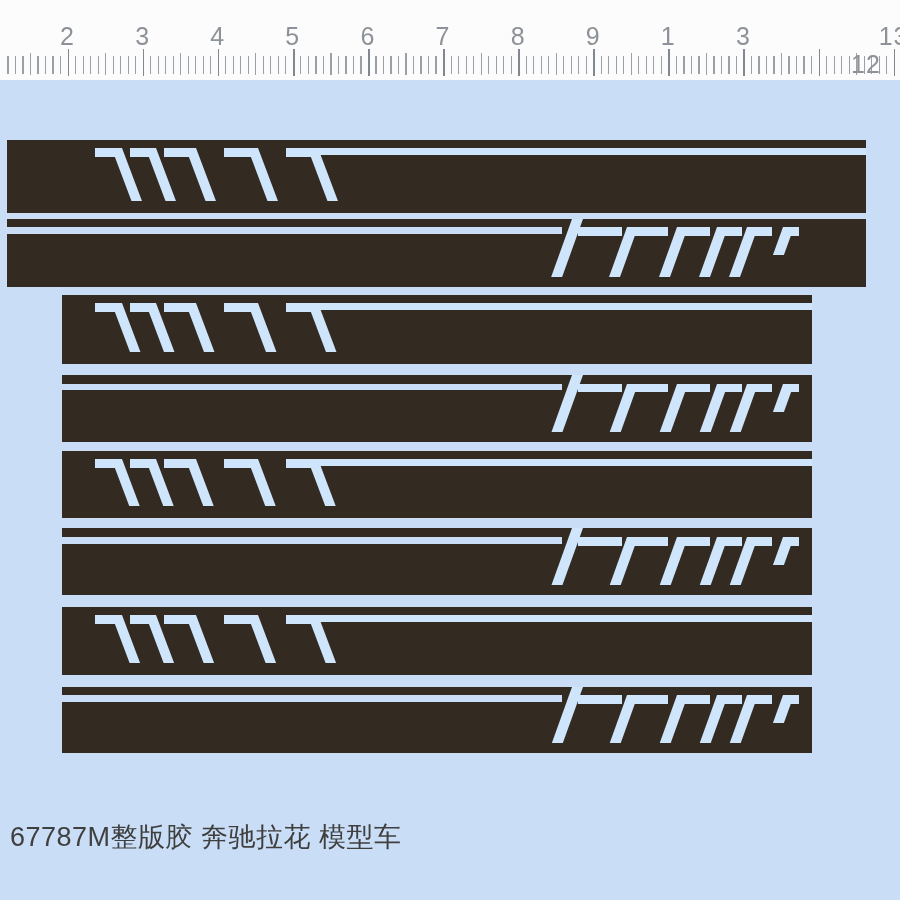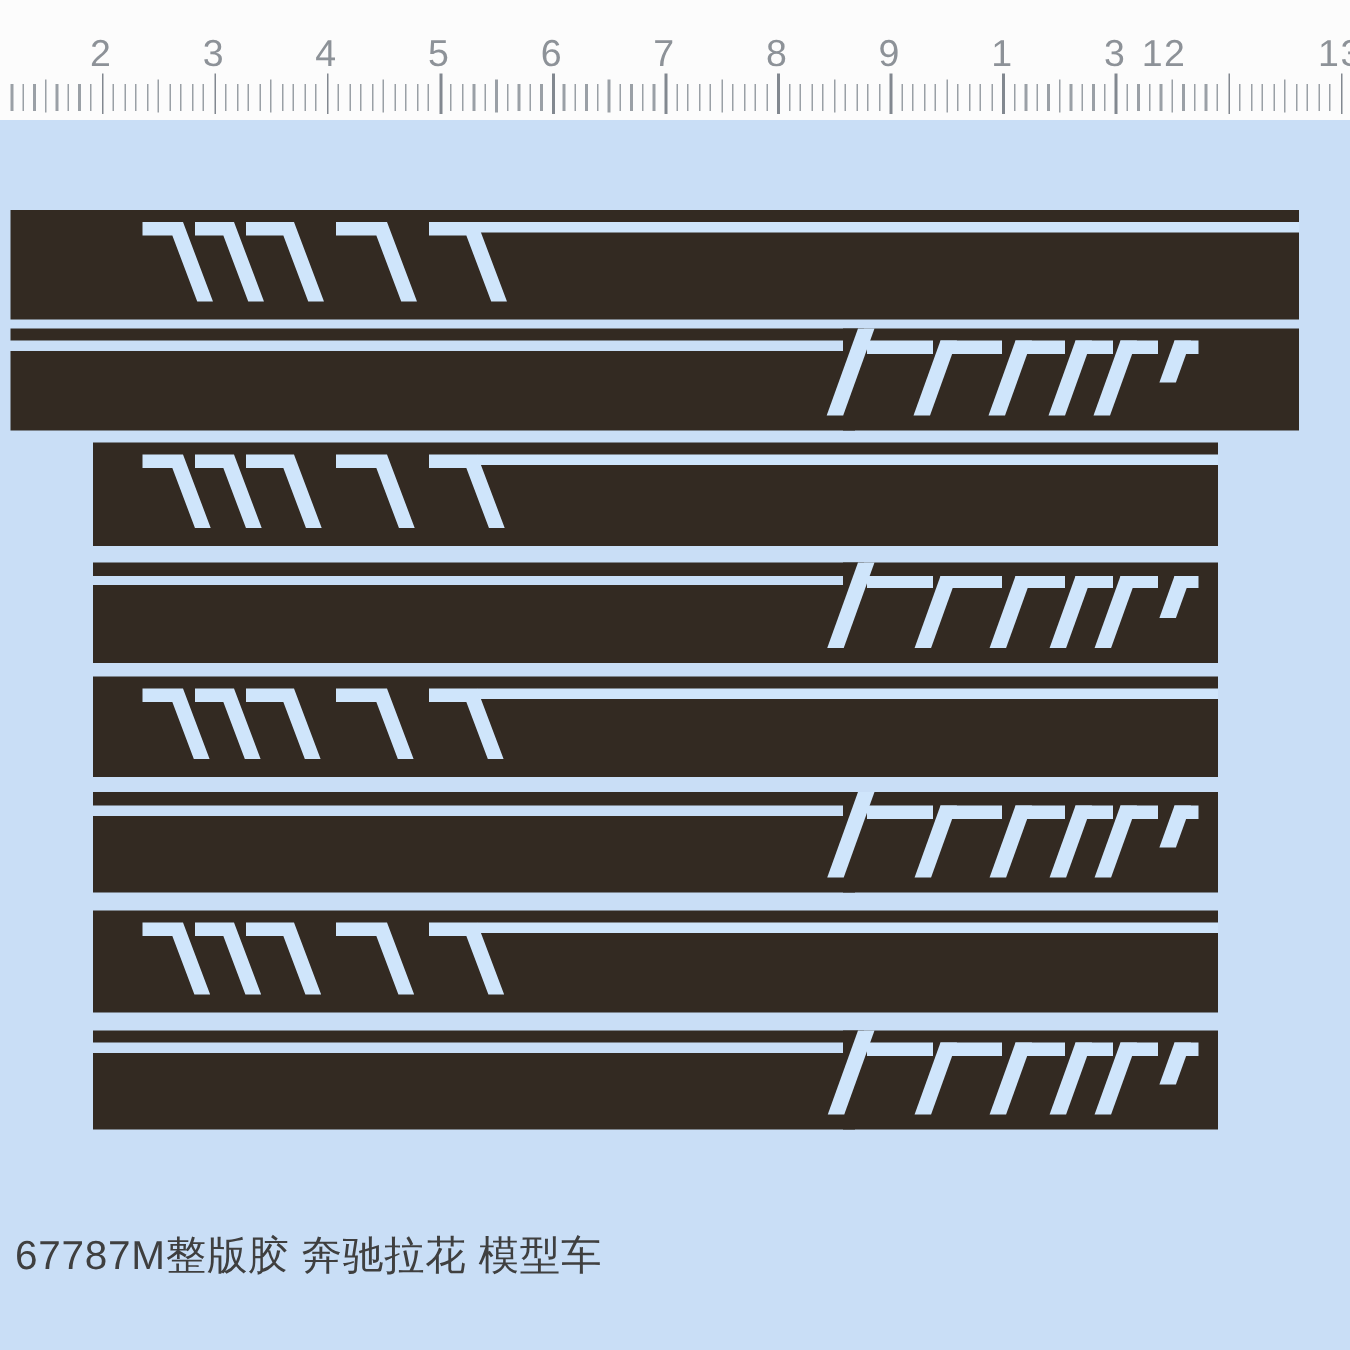--- a/index.html
+++ b/index.html
@@ -153,21 +153,21 @@
       <span class="ruler-num" style="left: 67.5px; color: rgb(141, 146, 152);">2</span>
       <span class="ruler-num" style="left: 142.6px; color: rgb(141, 146, 152);">3</span>
       <span class="ruler-num" style="left: 217.7px; color: rgb(141, 146, 152);">4</span>
       <span class="ruler-num" style="left: 292.8px; color: rgb(141, 146, 152);">5</span>
       <span class="ruler-num" style="left: 367.9px; color: rgb(141, 146, 152);">6</span>
       <span class="ruler-num" style="left: 443px; color: rgb(141, 146, 152);">7</span>
       <span class="ruler-num" style="left: 518.1px; color: rgb(141, 146, 152);">8</span>
       <span class="ruler-num" style="left: 593.2px; color: rgb(141, 146, 152);">9</span>
       <span class="ruler-num" style="left: 668.3px; color: rgb(141, 146, 152);">1</span>
       <span class="ruler-num" style="left: 743.4px; color: rgb(141, 146, 152);">3</span>
-      <span class="ruler-num" style="left: 776px; color: rgb(141, 146, 152);">12</span>
+      <span class="ruler-num" style="left: 866px; color: rgb(141, 146, 152); margin-top: 28px;">12</span>
       <span class="ruler-num" style="left: 893.6px; color: rgb(141, 146, 152);">13</span>
     </div>
 </div>
 
 <svg id="decal-svg" width="900" height="900" viewBox="0 0 900 900">
     <g>
       <polygon points="7,140 866,140 866,213 7,213" fill="#332a22"></polygon>
       <polygon points="95,148 122,148 141.981,201 131.481,201 114.893,157 95,157" fill="#cfe5fb"></polygon>
       <polygon points="130,148 156,148 175.981,201 165.481,201 148.893,157 130,157" fill="#cfe5fb"></polygon>
       <polygon points="164,148 196,148 215.981,201 205.481,201 188.893,157 164,157" fill="#cfe5fb"></polygon>

